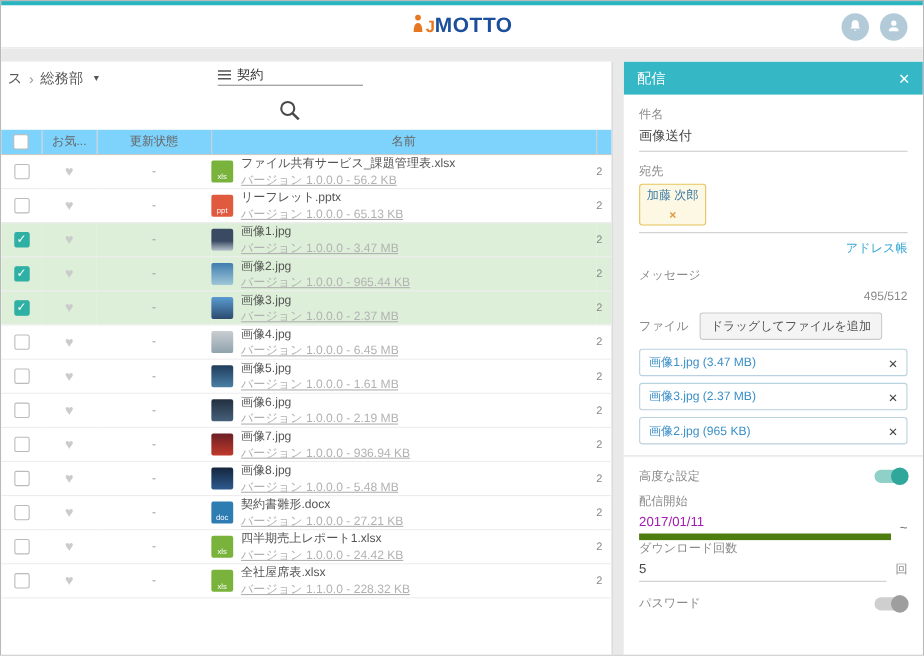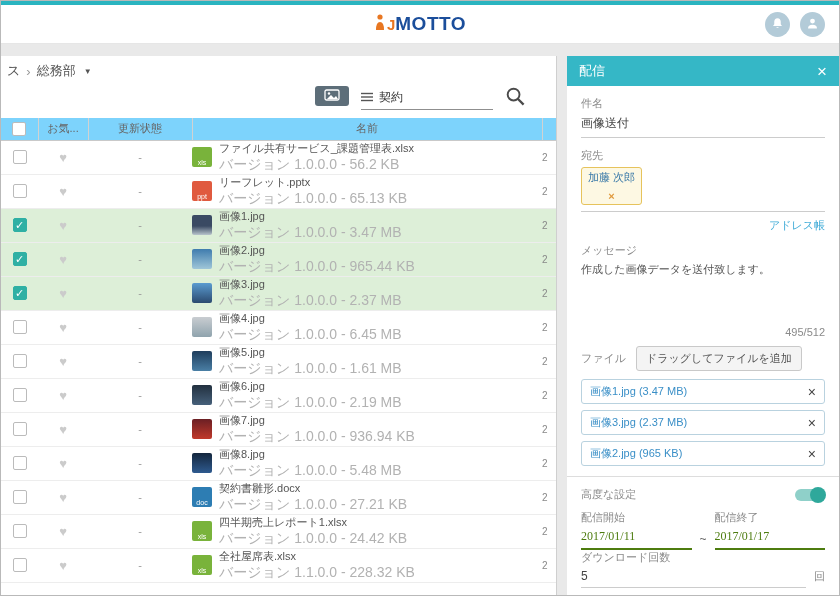--- a/index.html
+++ b/index.html
@@ -14,21 +14,21 @@
   .topbar-right{position:absolute;right:14px;top:7px;display:flex;gap:10px;}
   .circle-btn{width:25px;height:25px;border-radius:50%;background:#b3cbd8;display:flex;align-items:center;justify-content:center;cursor:pointer;border:none;}
   .content{display:flex;height:552px;background:#e9e9e9;padding-top:12px;align-items:stretch;}
   .left{width:556px;background:#fff;border-right:1px solid #cfcfcf;display:flex;flex-direction:column;overflow:hidden;}
   .gutter{width:10px;}
   .panel{flex:1;background:#fff;display:flex;flex-direction:column;overflow:hidden;}
   
   .breadcrumb{height:30px;display:flex;align-items:center;gap:6px;padding:0 6px;font-size:13px;color:#555;}
   .crumb-sep{color:#999;}
   .crumb-caret{font-size:8px;color:#555;margin-left:2px;}
-  .searchrow{height:32px;display:flex;align-items:flex-start;justify-content:flex-end;gap:12px;padding:0 30px 4px 0;}
+  .searchrow{height:32px;display:flex;align-items:center;justify-content:flex-end;gap:12px;padding:0 30px 4px 0;flex-direction:column;}
   .view-btn{width:34px;height:20px;background:#5d6e79;border:none;border-radius:3px;display:flex;align-items:center;justify-content:center;cursor:pointer;}
   .search-field{display:flex;align-items:center;gap:6px;border-bottom:1px solid #8f8f8f;width:132px;height:24px;font-size:12px;color:#333;cursor:text;}
   .search-btn{background:none;border:none;cursor:pointer;display:flex;align-items:center;}
   
   table{width:100%;border-collapse:collapse;table-layout:fixed;}
   thead th{background:#7dd3fc;font-weight:normal;font-size:11px;color:#666;height:22px;border-right:1px solid #d2d2d2;border-bottom:1px solid #c9c9c9;}
   thead th:last-child{border-right:none;}
   tbody td{border-bottom:1px solid #ededed;height:29px;vertical-align:middle;font-size:11px;color:#666;}
   tr.selected td{background:#ddefd8;}
   td.c{text-align:center;}
@@ -42,21 +42,21 @@
   .ic-jpg1{background:linear-gradient(180deg,#3a4a63 55%,#b8c4cc);}
   .ic-jpg2{background:linear-gradient(180deg,#3f7cae,#9fc6d8);}
   .ic-jpg3{background:linear-gradient(180deg,#5a9bd0,#2b4a6f);}
   .ic-jpg4{background:linear-gradient(180deg,#c9cdd1,#8fa3ad);}
   .ic-jpg5{background:linear-gradient(180deg,#1f3d5c,#4a7fa5);}
   .ic-jpg6{background:linear-gradient(180deg,#22303f,#46607a);}
   .ic-jpg7{background:linear-gradient(180deg,#6b1f24,#c0392b);}
   .ic-jpg8{background:linear-gradient(180deg,#14263d,#2e5a8f);}
   .ftext{min-width:0;}
   .fname{font-size:11px;color:#555;white-space:nowrap;overflow:hidden;text-overflow:ellipsis;}
-  .fver{font-size:14px;color:#b2b2b2;white-space:nowrap;overflow:hidden;}
+  .fver{font-size:11px;color:#b2b2b2;white-space:nowrap;overflow:hidden;text-decoration:underline;}
   .fdate{color:#888;font-size:10px;overflow:hidden;white-space:nowrap;}
   input[type=checkbox]{appearance:none;-webkit-appearance:none;width:14px;height:14px;border:1px solid #bbb;border-radius:2px;background:#fff;cursor:pointer;display:inline-block;vertical-align:middle;}
   input[type=checkbox]:checked{background:#2fb0a4;border-color:#2fb0a4;}
   input[type=checkbox]:checked::after{content:"\2713";color:#fff;font-size:11px;display:block;text-align:center;line-height:12px;}
   
   .panel-header{height:30px;background:#35b7c6;color:#fff;display:flex;align-items:center;justify-content:space-between;padding:0 12px;font-size:13px;flex:none;}
   .panel-close{background:none;border:none;color:#fff;font-size:17px;cursor:pointer;line-height:1;}
   .panel-body{flex:1;padding:10px 14px 20px;overflow:hidden;display:flex;flex-direction:column;}
   .lbl{font-size:11px;color:#8a8a8a;margin-bottom:4px;}
   .val{font-size:12px;color:#444;border-bottom:1px solid #ccc;padding-bottom:5px;margin-bottom:10px;cursor:text;}
@@ -73,21 +73,21 @@
   .chip-x{color:#444;font-size:14px;cursor:pointer;background:none;border:none;line-height:1;}
   .pdivider{border-top:1px solid #ddd;margin:4px -14px 10px;}
   .rowline{display:flex;align-items:center;justify-content:space-between;margin-bottom:8px;}
   .rowline .lbl{margin:0;}
   .toggle{width:30px;height:12px;border-radius:7px;background:#cfcfcf;position:relative;cursor:pointer;flex:none;}
   .toggle::after{content:"";position:absolute;width:16px;height:16px;border-radius:50%;top:-2px;right:-1px;background:#9e9e9e;}
   .toggle.on{background:#8fd0c9;}
   .toggle.on::after{background:#2fa89b;}
   .dates{display:flex;align-items:flex-end;gap:8px;margin-bottom:0;}
   .date-col{flex:1;}
-  .date-val{font-size:12px;color:#4d7c0f;border-bottom:2px solid #4d7c0f;padding-bottom:4px;cursor:text;font-family:Liberation Serif, serif;}
+  .date-val{font-size:12px;color:#a21caf;border-bottom:6px solid #4d7c0f;padding-bottom:4px;cursor:text;}
   .tilde{font-size:12px;color:#666;padding-bottom:4px;}
   .dlrow{display:flex;align-items:flex-end;gap:8px;margin-bottom:12px;}
   .dl-input{flex:1;font-size:12px;color:#444;border-bottom:1px solid #ccc;padding-bottom:4px;cursor:text;}
   .dl-unit{font-size:11px;color:#8a8a8a;padding-bottom:4px;}
 </style>
 </head>
 <body>
 
 <div class="topstrip"></div>
 
@@ -409,21 +409,20 @@
       <div class="recip-line">
         <span class="tag">
           <span>加藤 次郎</span>
           <span class="tag-x">×</span>
         </span>
       </div>
 
       <div class="addr-link">アドレス帳</div>
 
       <div class="lbl">メッセージ</div>
-      <div class="msg-text">作成した画像データを送付致します。</div>
       <div class="charcount">495/512</div>
 
       <div class="filerow">
         <span class="lbl">ファイル</span>
         <button class="addfile-btn">ドラッグしてファイルを追加</button>
       </div>
 
       <div>
   <div class="chip">
     <span>画像1.jpg (3.47 MB)</span>
@@ -447,24 +446,20 @@
         <span class="lbl">高度な設定</span>
         <span class="toggle on"></span>
       </div>
 
       <div class="dates">
         <div class="date-col">
           <div class="lbl">配信開始</div>
           <div class="date-val">2017/01/11</div>
         </div>
         <div class="tilde">~</div>
-        <div class="date-col">
-          <div class="lbl">配信終了</div>
-          <div class="date-val">2017/01/17</div>
-        </div>
       </div>
 
       <div class="lbl">ダウンロード回数</div>
       <div class="dlrow">
         <div class="dl-input">5</div>
         <div class="dl-unit">回</div>
       </div>
 
       <div class="rowline">
         <span class="lbl">パスワード</span>

